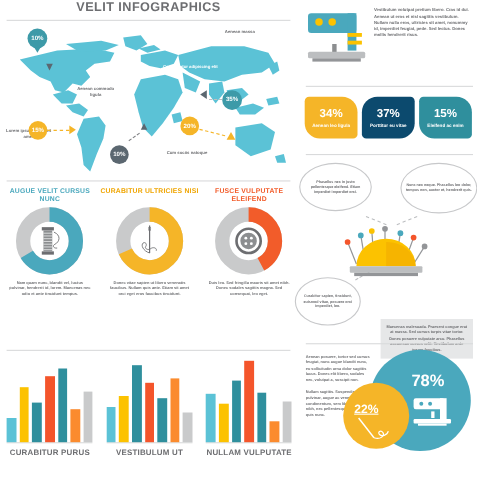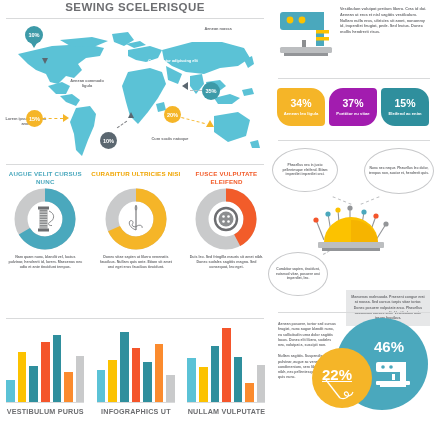--- a/index.html
+++ b/index.html
@@ -75,29 +75,29 @@
 
   #final-txt{position:absolute;left:4px;top:322px;width:58px;font-size:3.5px;
     line-height:1.5;font-weight:bold;color:#6d6e71;}
   #final-txt p{margin:0 0 6px 0;}
 
   .big-circ{position:absolute;border-radius:50%;display:flex;align-items:center;
     justify-content:center;color:#fff;font-weight:bold;}
   #circ78{left:62px;top:318px;width:92px;height:92px;background:#4aa8bd;}
   #circ22{left:38px;top:348px;width:60px;height:60px;background:#f5b528;}
   #n78{position:absolute;left:100px;top:338px;font-size:15px;font-weight:bold;color:#fff;}
-  #n22{position:absolute;left:48px;top:366px;font-size:15px;font-weight:bold;color:#fff;text-decoration:underline;}
+  #n22{position:absolute;left:48px;top:366px;font-size:11px;font-weight:bold;color:#fff;text-decoration:underline;}
 </style>
 </head>
 <body>
 
 <div id="page">
 
   <div id="header">
-    <div id="title">SEWING SCELERISQUE</div>
+    <div id="title">VELIT INFOGRAPHICS</div>
     <div id="title-rule"></div>
   </div>
 
   <div id="map-wrap">
     <svg id="map-svg" width="272" height="146" viewBox="0 0 272 146">
       <g fill="#5bc2d6">
 
         <path d="M18 34 L52 26 L86 24 L104 28 L100 36 L86 38 L78 44 L82 50
                  L74 58 L66 56 L58 64 L50 62 L46 54 L36 50 L28 44 Z"></path>
         <path d="M60 20 L92 17 L108 21 L96 26 L72 27 Z"></path>
@@ -227,34 +227,34 @@
     <div class="bar-col">
       <div class="bar-plot">
         <div class="bar" style="height:21.6px;background:#5bc2d6;"></div>
         <div class="bar" style="height:49.6px;background:#fcc200;"></div>
         <div class="bar" style="height:36px;background:#2f8f9d;"></div>
         <div class="bar" style="height:60px;background:#f4552b;"></div>
         <div class="bar" style="height:67.2px;background:#2f8f9d;"></div>
         <div class="bar" style="height:30.4px;background:#fb8b2e;"></div>
         <div class="bar" style="height:46.4px;background:#c9cacb;"></div>
       </div>
-      <div class="bar-label">VESTIBULUM PURUS</div>
+      <div class="bar-label">CURABITUR PURUS</div>
     </div>
 
     <div class="bar-col">
       <div class="bar-plot">
         <div class="bar" style="height:32px;background:#5bc2d6;"></div>
         <div class="bar" style="height:41.6px;background:#fcc200;"></div>
         <div class="bar" style="height:70.4px;background:#2f8f9d;"></div>
         <div class="bar" style="height:53.6px;background:#f4552b;"></div>
         <div class="bar" style="height:40px;background:#2f8f9d;"></div>
         <div class="bar" style="height:57.6px;background:#fb8b2e;"></div>
         <div class="bar" style="height:27.2px;background:#c9cacb;"></div>
       </div>
-      <div class="bar-label">INFOGRAPHICS UT</div>
+      <div class="bar-label">VESTIBULUM UT</div>
     </div>
 
     <div class="bar-col">
       <div class="bar-plot">
         <div class="bar" style="height:44px;background:#5bc2d6;"></div>
         <div class="bar" style="height:35.2px;background:#fcc200;"></div>
         <div class="bar" style="height:56px;background:#2f8f9d;"></div>
         <div class="bar" style="height:73.6px;background:#f4552b;"></div>
         <div class="bar" style="height:44.8px;background:#2f8f9d;"></div>
         <div class="bar" style="height:19.2px;background:#fb8b2e;"></div>
@@ -279,21 +279,21 @@
       <rect x="6" y="49" width="44" height="3" fill="#939598"></rect>
     </svg>
     <div id="machine-txt">Vestibulum volutpat pretium libero. Cras id dui. Aenean ut eros et nisl sagittis vestibulum. Nullam nulla eros, ultricies sit amet, nonummy id, imperdiet feugiat, pede. Sed lectus. Donec mollis hendrerit risus.</div>
 
     <div class="r-rule" style="top:78px;"></div>
 
     <div class="pct-tag" style="left:3px;width:48px;background:#f5b528;border-radius:4px 14px 4px 14px;">
       <div class="n">34%</div>
       <div class="t">Aenean leo ligula</div>
     </div>
-    <div class="pct-tag" style="left:55px;width:48px;background:#a21caf;border-radius:14px 4px 14px 4px;">
+    <div class="pct-tag" style="left:55px;width:48px;background:#0c4a6e;border-radius:14px 4px 14px 4px;">
       <div class="n">37%</div>
       <div class="t">Porttitor eu vitae</div>
     </div>
     <div class="pct-tag" style="left:107px;width:48px;background:#2f8f9d;border-radius:4px 14px 4px 14px;">
       <div class="n">15%</div>
       <div class="t">Eleifend ac enim</div>
     </div>
 
     <div class="r-rule" style="top:140px;"></div>
 
@@ -338,21 +338,21 @@
 
     <div class="r-rule" style="top:312px;"></div>
 
     <div id="final-txt">
       <p>Aenean posuere, tortor sed cursus feugiat, nunc augue blandit nunc, eu sollicitudin urna dolor sagittis lacus. Donec elit libero, sodales nec, volutpat a, suscipit non.</p>
       <p>Nullam sagittis. Suspendisse pulvinar, augue ac venenatis condimentum, sem libero volutpat nibh, nec pellentesque velit pede quis nunc.</p>
     </div>
 
     <div class="big-circ" id="circ78"></div>
     <div class="big-circ" id="circ22"></div>
-    <div id="n78">46%</div>
+    <div id="n78">78%</div>
     <div id="n22">22%</div>
 
     <svg style="position:absolute;left:100px;top:358px;" width="40" height="34" viewBox="0 0 40 34">
       <rect x="2" y="4" width="28" height="10" rx="2" fill="#ffffff"></rect>
       <rect x="26" y="4" width="6" height="20" fill="#ffffff"></rect>
       <circle cx="9" cy="9" r="1.8" fill="#4aa8bd"></circle>
       <circle cx="17" cy="9" r="1.8" fill="#4aa8bd"></circle>
       <rect x="18" y="16" width="3" height="6" fill="#ffffff"></rect>
       <rect x="2" y="23" width="34" height="4" rx="1" fill="#ffffff"></rect>
       <rect x="6" y="27" width="26" height="2" fill="#ffffff"></rect>

